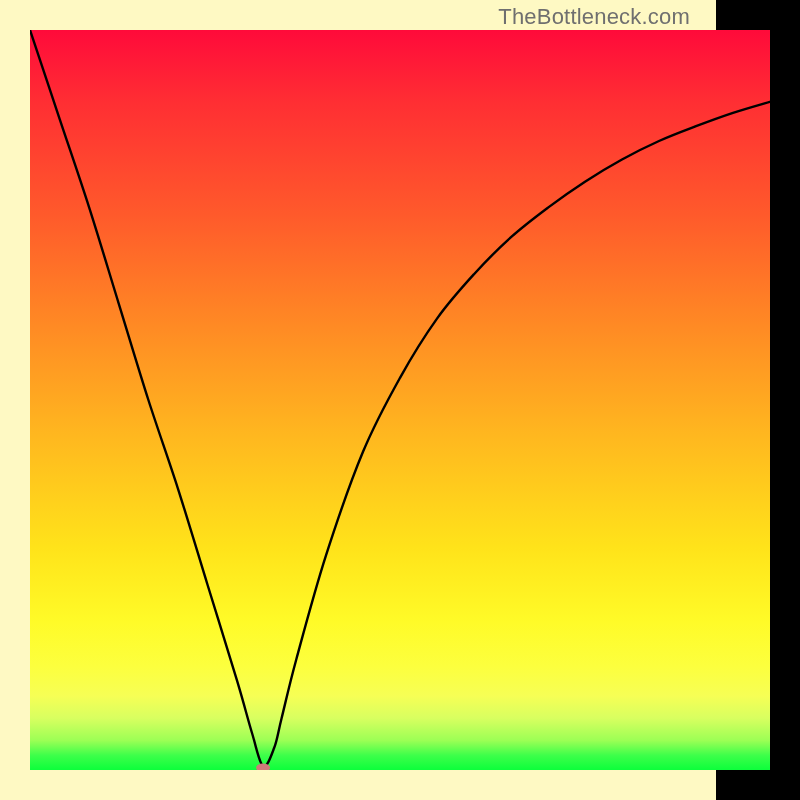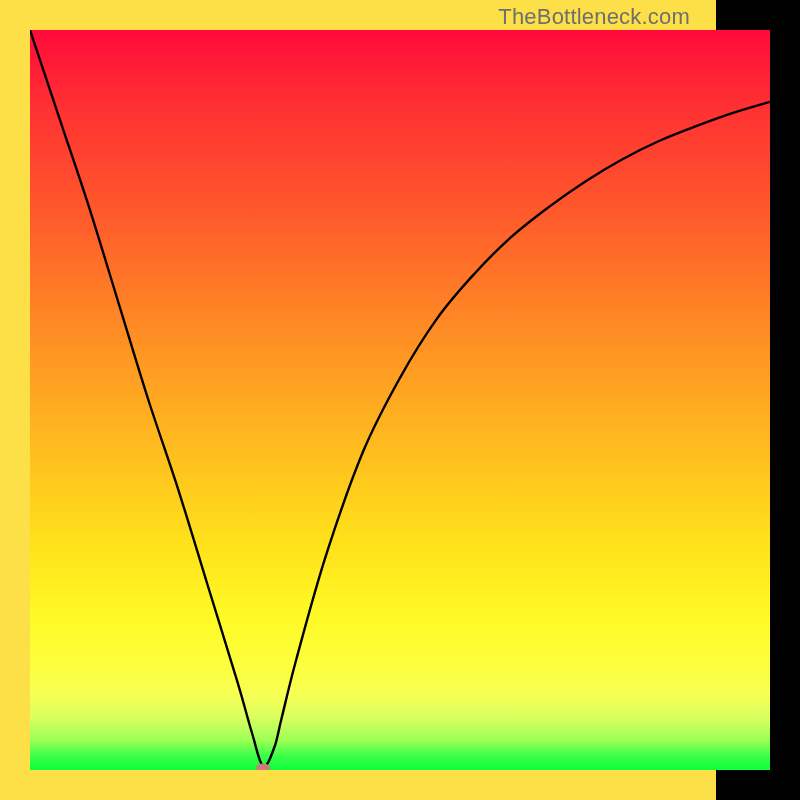--- a/index.html
+++ b/index.html
@@ -8,21 +8,21 @@
     width: 800px;
     height: 800px;
     overflow: hidden;
     background: #000;
     font-family: Arial, Helvetica, sans-serif;
   }
   .frame {
     position: relative;
     width: 716px;
     height: 800px;
-    background: #fde047;
+    background: #fef9c3;
   }
   .plot-area {
     position: absolute;
     left: 30px;
     top: 30px;
     width: 740px;
     height: 740px;
     
     background: linear-gradient(
       to bottom,

